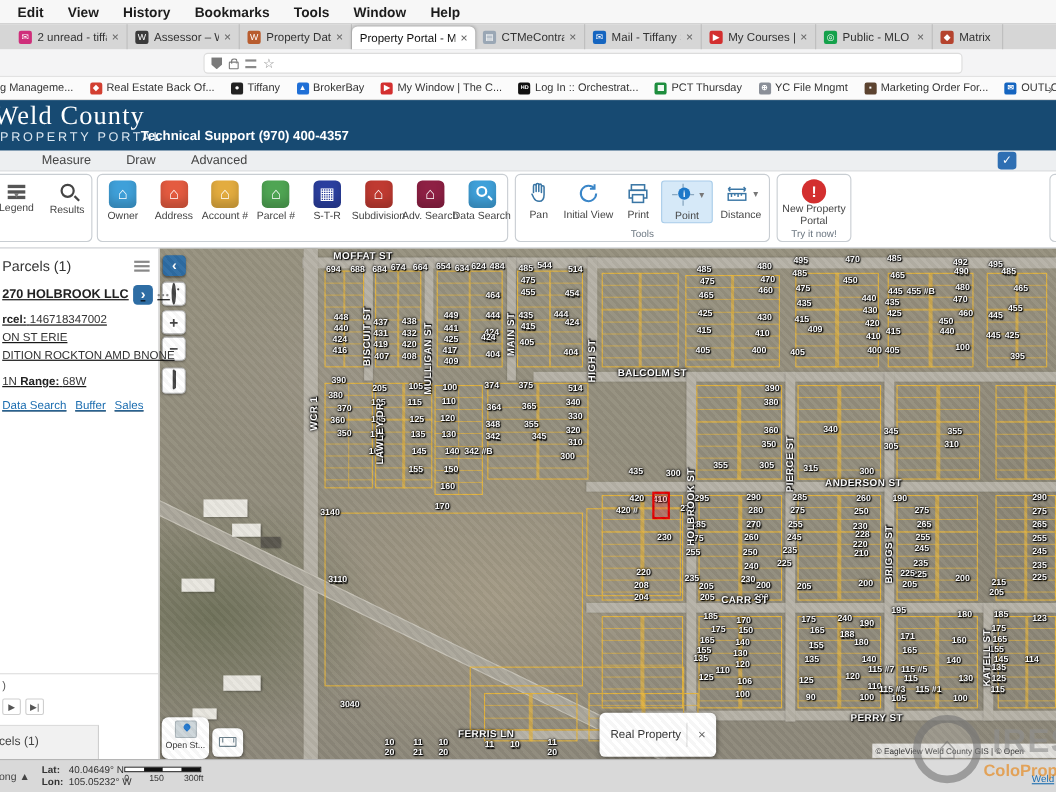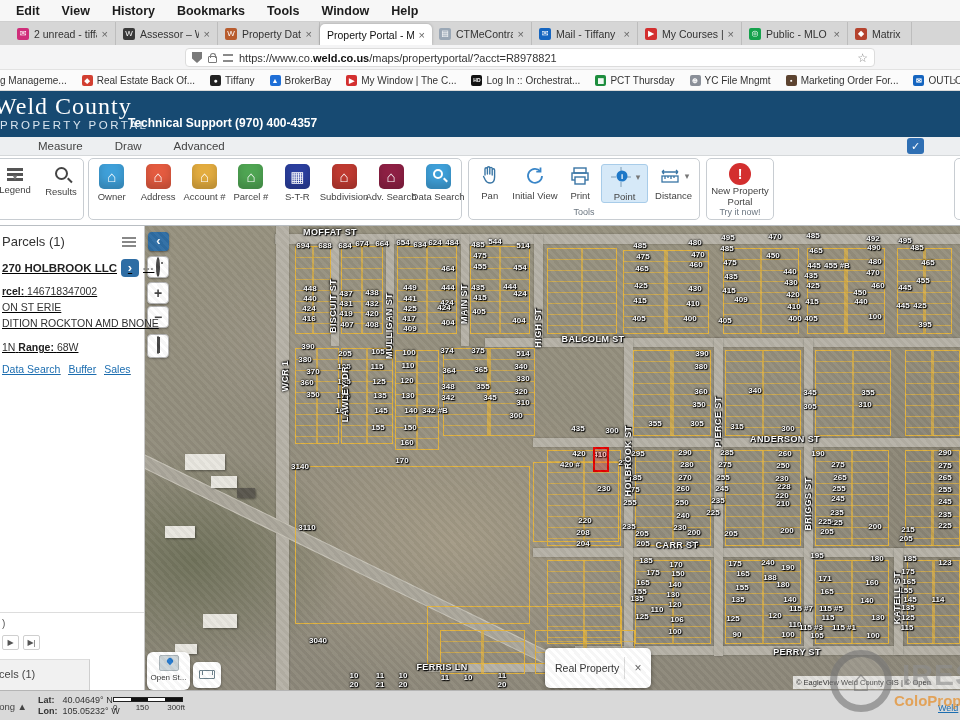--- a/index.html
+++ b/index.html
@@ -218,21 +218,20 @@
       <span class="ticon" style="background: rgb(181, 67, 46);">◆</span>
       <span class="tlabel">Matrix</span>
     </div>
   </div>
 
 <div id="urlrow">
   <div id="urlfield">
     <span class="shield-ic"></span>
     <span class="lock-ic"></span>
     <span class="perm-ic"></span>
-    <span id="urltext"><span>https://www.co.</span><b>weld.co.us</b><span>/maps/propertyportal/?acct=R8978821</span></span>
     <span id="star">☆</span>
   </div>
 </div>
 
 <div id="bmbar">
     <span class="bm">
       <span>g Manageme...</span>
     </span>
     <span class="bm">
       <span class="bicon" style="background: rgb(210, 63, 49); font-size: 7px;">◆</span>

